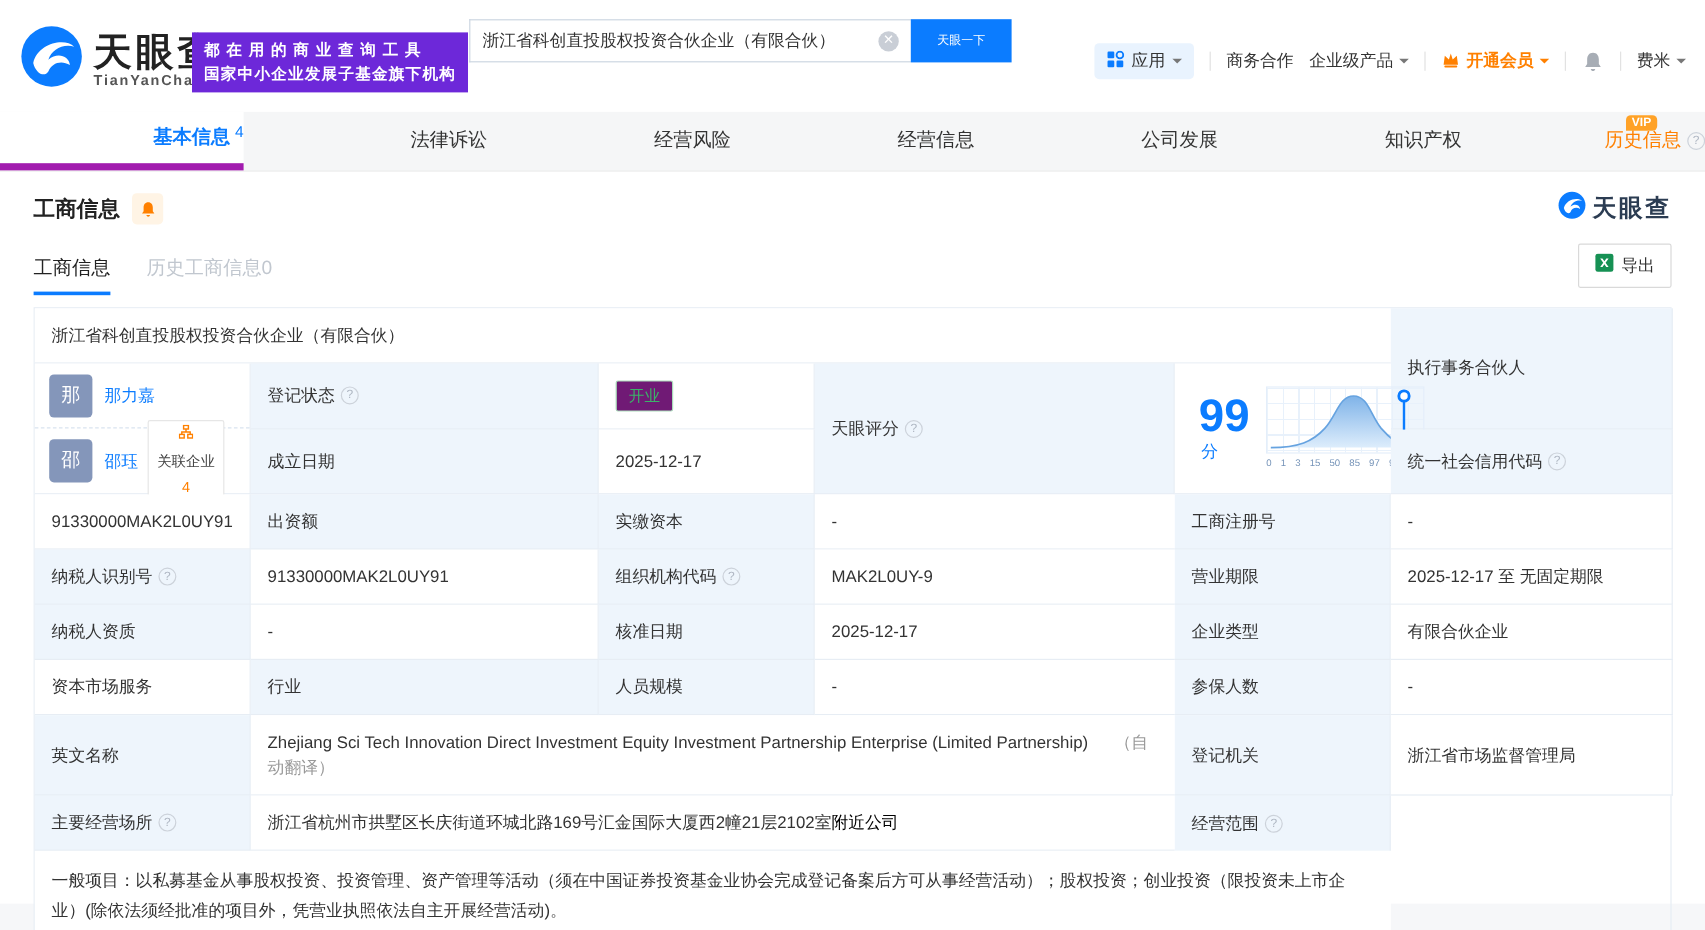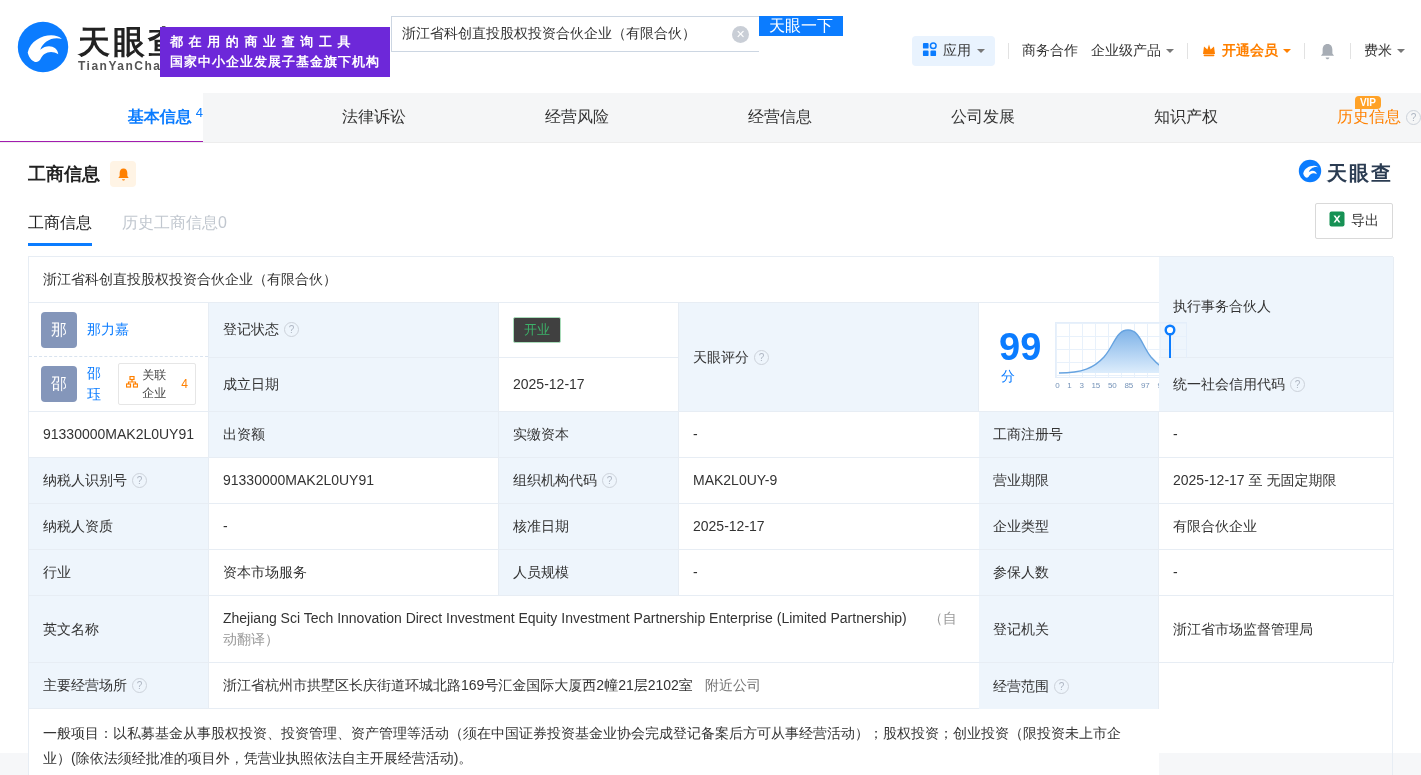--- a/index.html
+++ b/index.html
@@ -13,33 +13,33 @@
   .logo-text .en { font-size:12px; font-weight:bold; color:#555; letter-spacing:1.5px; }
   .slogan { position:absolute; left:160px; top:27px; background:#6d28d9; color:#fff; font-size:13px; font-weight:bold; padding:5px 10px; line-height:20px; letter-spacing:1px; }
   .searchbox { position:absolute; left:391px; top:13px; }
   .stabs { display:flex; align-items:center; height:26px; }
   .stab { font-size:14px; color:#333; margin-right:24px; cursor:pointer; }
   .stab.active { background:#0b7cff; color:#fff; padding:3px 11px; margin-right:20px; font-weight:bold; }
   .srow { display:flex; margin-top:3px; }
   .sinput { width:368px; height:36px; border:1px solid #ccd6e2; border-right:none; display:flex; align-items:center; padding:0 10px; background:#fff; }
   .sinput input { border:none; outline:none; flex:1; font-size:14px; color:#333; font-family:inherit; background:transparent; }
   .clear-ic { width:17px; height:17px; border-radius:50%; background:#c9ced6; color:#fff; font-size:11px; line-height:17px; text-align:center; cursor:pointer; }
-  .sbtn { width:84px; height:20px; background:#0b7cff; color:#fff; font-size:16px; border:none; cursor:pointer; font-family:Liberation Serif, serif; }
+  .sbtn { width:84px; height:36px; background:#0b7cff; color:#fff; font-size:10px; border:none; cursor:pointer; font-family:Liberation Serif, serif; }
   .nav { position:absolute; right:16px; top:36px; display:flex; align-items:center; gap:13px; font-size:14px; color:#333; }
   .chip { background:#e9f3fe; border-radius:4px; padding:6px 10px; display:flex; align-items:center; gap:6px; cursor:pointer; }
   .sep { width:1px; height:16px; background:#e2e2e2; }
   .navitem { display:flex; align-items:center; gap:5px; cursor:pointer; }
   .vip-nav { color:#ff8000; font-weight:bold; }
   .caret { width:0; height:0; border:4px solid transparent; border-top-color:#777; margin-top:4px; }
   .caret.o { border-top-color:#ff8000; }
 
   
   .tabbar { display:flex; height:50px; background:#f5f6f7; border-bottom:1px solid #ededed; }
   .tab { flex:1; display:flex; align-items:center; justify-content:flex-end; font-size:16px; color:#333; cursor:pointer; position:relative; }
-  .tab.active { background:#fff; color:#0b7cff; font-weight:bold; border-bottom:1px solid #a21caf; }
+  .tab.active { background:#fff; color:#0b7cff; font-weight:bold; border-bottom:6px solid #a21caf; }
   .tab .cnt { font-size:13px; margin-left:4px; position:relative; top:-5px; font-weight:normal; }
   .tab.vip { color:#ff8000; }
   .vip-badge { position:absolute; top:3px; right:40px; background:#ffa227; color:#fff; font-size:10px; font-weight:bold; padding:1px 5px; border-radius:4px 4px 4px 0; }
   .help { display:inline-block; width:15px; height:15px; border:1px solid #ccd2da; border-radius:50%; color:#aeb6c2; font-size:10px; line-height:13px; text-align:center; font-style:normal; margin-left:5px; flex:none; }
 
   
   .sec-head { position:relative; padding:18px 28px 0; }
   .sec-title-row { display:flex; align-items:center; gap:10px; }
   .sec-title { font-size:18px; font-weight:bold; color:#222; }
   .bell-chip { width:26px; height:26px; background:#fff4e5; border-radius:4px; display:flex; align-items:center; justify-content:center; cursor:pointer; }
@@ -59,24 +59,24 @@
   .br { border-bottom:none; }
   .sp5 { grid-column:span 5; }
   .sp3 { grid-column:span 3; }
   .rs2 { grid-row:span 2; }
   .h54 { min-height:54px; }
   .pcell { padding:0; flex-direction:column; align-items:stretch; }
   .pentry { height:54px; display:flex; align-items:center; padding:0 12px; }
   .pentry.divide { border-bottom:1px dashed #d9e3ef; }
   .avatar { width:36px; height:36px; border-radius:4px; background:#8496ba; color:#fff; font-size:16px; display:flex; align-items:center; justify-content:center; flex:none; }
   .pname { color:#0b7cff; margin-left:10px; cursor:pointer; }
-  .rel-badge { margin-left:8px; border:1px solid #e6e6e6; border-radius:2px; padding:2px 7px; display:inline-flex; align-items:center; gap:4px; font-size:12px; color:#444; cursor:pointer; background:#fff; }
+  .rel-badge { margin-left:8px; border:1px solid #e6e6e6; border-radius:2px; padding:2px 7px; display:inline-flex; align-items:center; gap:4px; font-size:12px; color:#444; cursor:pointer; background:#fff;flex-direction:column; }
   .rel-badge .n { color:#ff8000; }
-  .status-badge { color:#3cb269; background:#404040; border:1px solid #a9dcba; border-radius:2px; padding:2px 10px; font-size:13px; }
-  .link { color:#737373; cursor:pointer; margin-left:12px; white-space:nowrap; }
+  .status-badge { color:#3cb269; background:#701a75; border:1px solid #a9dcba; border-radius:2px; padding:2px 10px; font-size:13px; }
+  .link { color:#000000; cursor:pointer; white-space:nowrap; }
   .score-cell { gap:14px; padding-left:20px; }
   .score-num { font-size:38px; font-weight:bold; color:#0b7cff; line-height:1; }
   .score-unit { font-size:14px; color:#0b7cff; margin-left:2px; }
   .chartbox { width:132px; }
   .chart-grid { width:132px; height:56px; border:1px solid #e4eefa;
      background-image:repeating-linear-gradient(to right,#e8f1fb 0 1px,transparent 1px 13px),
                       repeating-linear-gradient(to bottom,#e8f1fb 0 1px,transparent 1px 13px); }
   .ticks { width:132px; display:flex; justify-content:space-between; font-size:8px; color:#7593b8; margin-top:2px; }
   .en-note { color:#999; margin-left:22px; }
   .scope-cell { line-height:1.75; }
@@ -316,22 +316,22 @@
 
     <div class="c lbl">营业期限</div>
     <div class="c">2025-12-17 至 无固定期限</div>
     <div class="c lbl">纳税人资质</div>
     <div class="c">-</div>
     <div class="c lbl">核准日期</div>
     <div class="c lc">2025-12-17</div>
 
     <div class="c lbl">企业类型</div>
     <div class="c">有限合伙企业</div>
+    <div class="c">资本市场服务</div>
     <div class="c lbl">行业</div>
-    <div class="c">资本市场服务</div>
     <div class="c lbl">人员规模</div>
     <div class="c lc">-</div>
 
     <div class="c lbl">参保人数</div>
     <div class="c">-</div>
     <div class="c lbl">英文名称</div>
     <div class="c sp3 lc">
       <span><span>Zhejiang Sci Tech Innovation Direct Investment Equity Investment Partnership Enterprise (Limited Partnership)</span><span class="en-note">（自动翻译）</span></span>
     </div>
 

